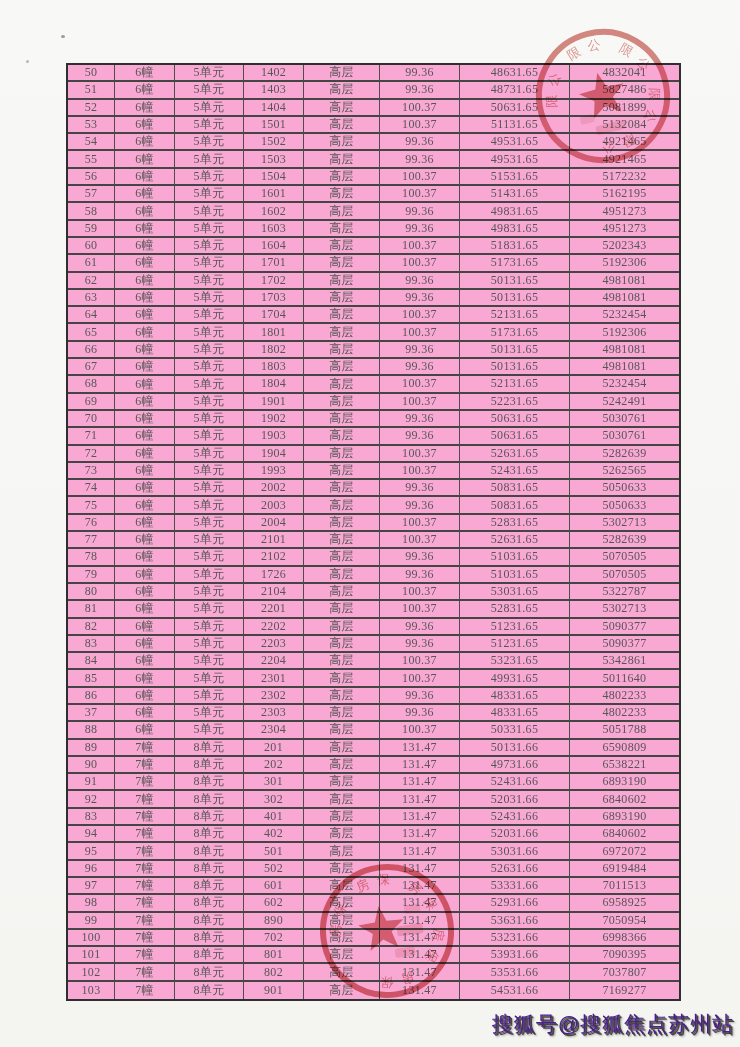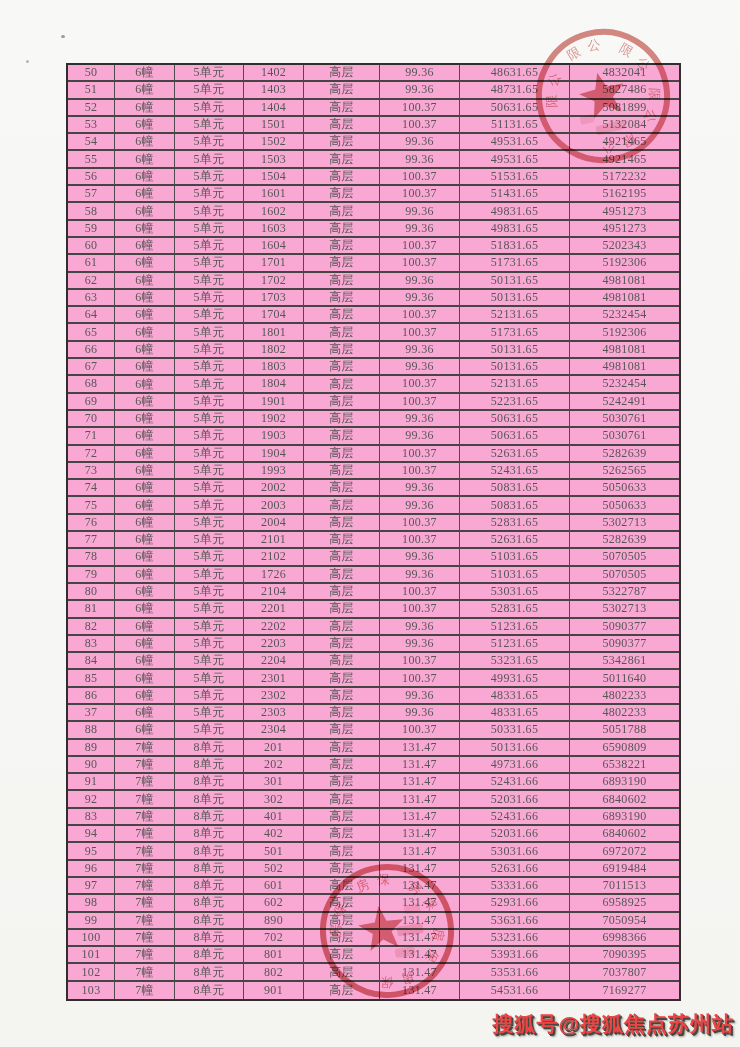--- a/index.html
+++ b/index.html
@@ -37,22 +37,22 @@
   
   .seal{position:absolute;mix-blend-mode:multiply;pointer-events:none;}
   .seal.top{left:528px;top:21px;opacity:.62;transform:rotate(-14deg);}
   .seal.bottom{left:312px;top:856px;opacity:.68;transform:rotate(-8deg);}
   .seal text{font-family:"Liberation Serif","DejaVu Serif",serif;}
 
   
   .watermark{
     position:absolute;right:6px;bottom:9px;
     font-family:"Liberation Sans","DejaVu Sans",sans-serif;
-    font-weight:bold;font-size:21px;letter-spacing:1px;
-    color:#ef4444;
+    font-weight:normal;font-size:21px;letter-spacing:1px;
+    color:#4c1d95;
     text-shadow:2px 2px 0 #474740,1px 1px 0 #5a5a52,3px 3px 2px rgba(60,60,55,.45);
   }
 </style>
 </head>
 <body>
 
 <div class="page">
 
   <div class="speck s1"></div>
   <div class="speck s2"></div>

